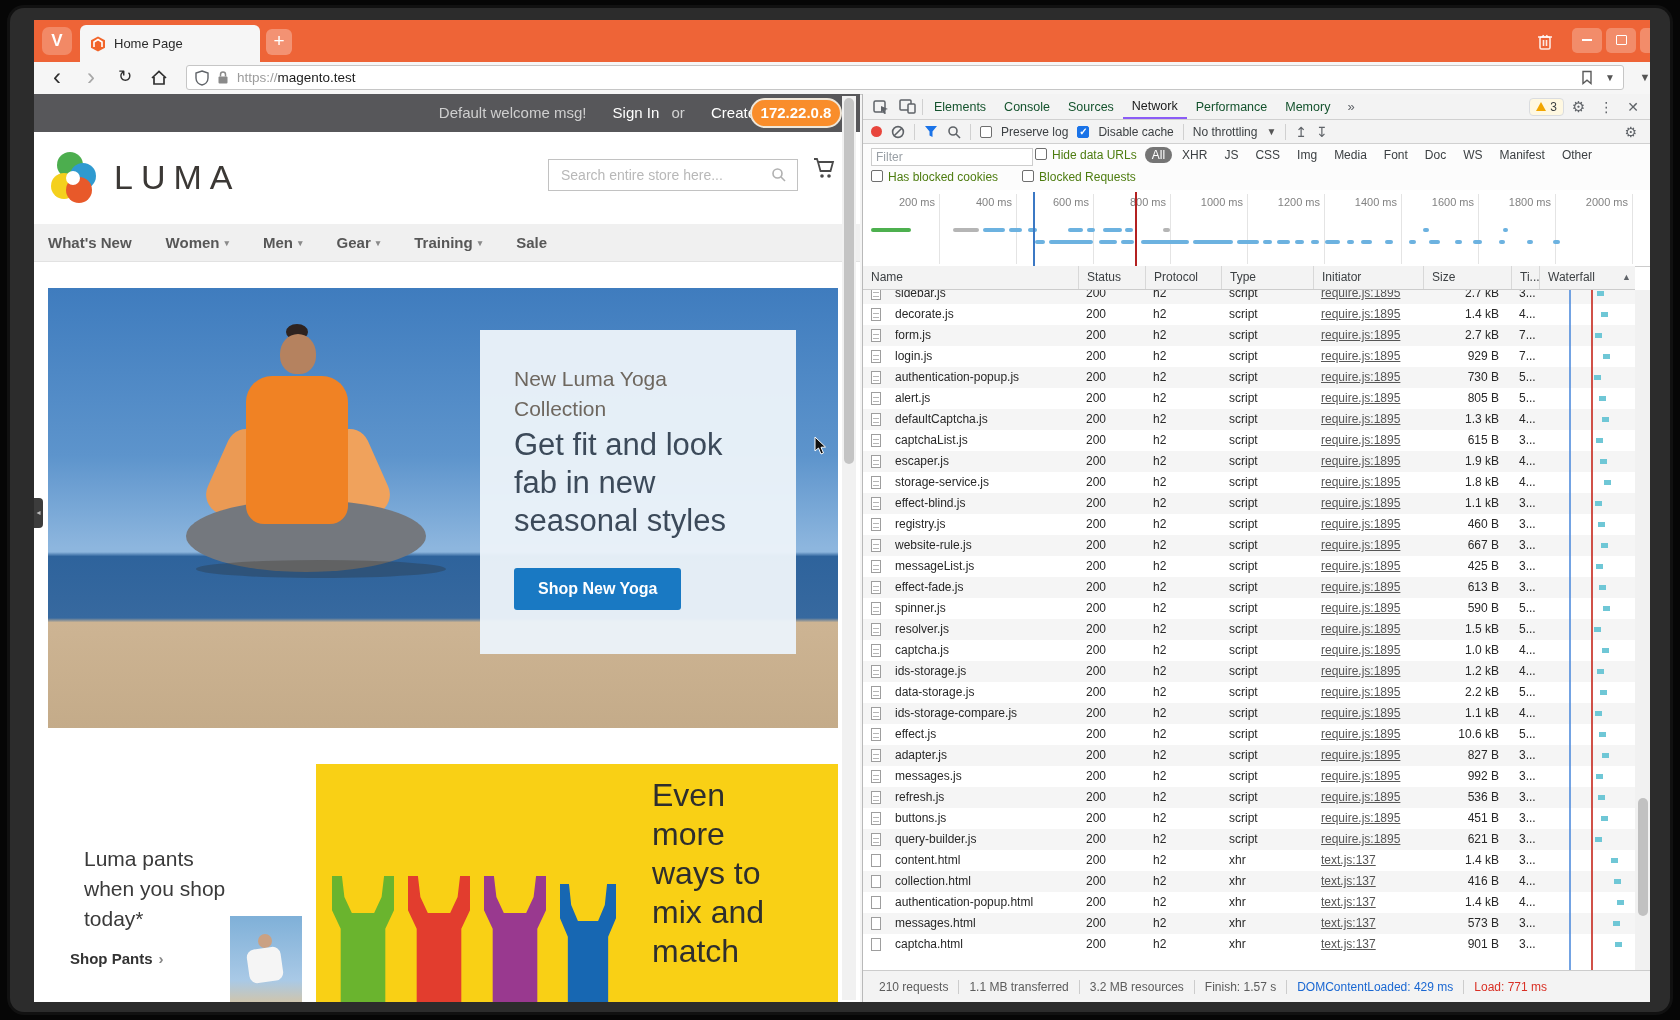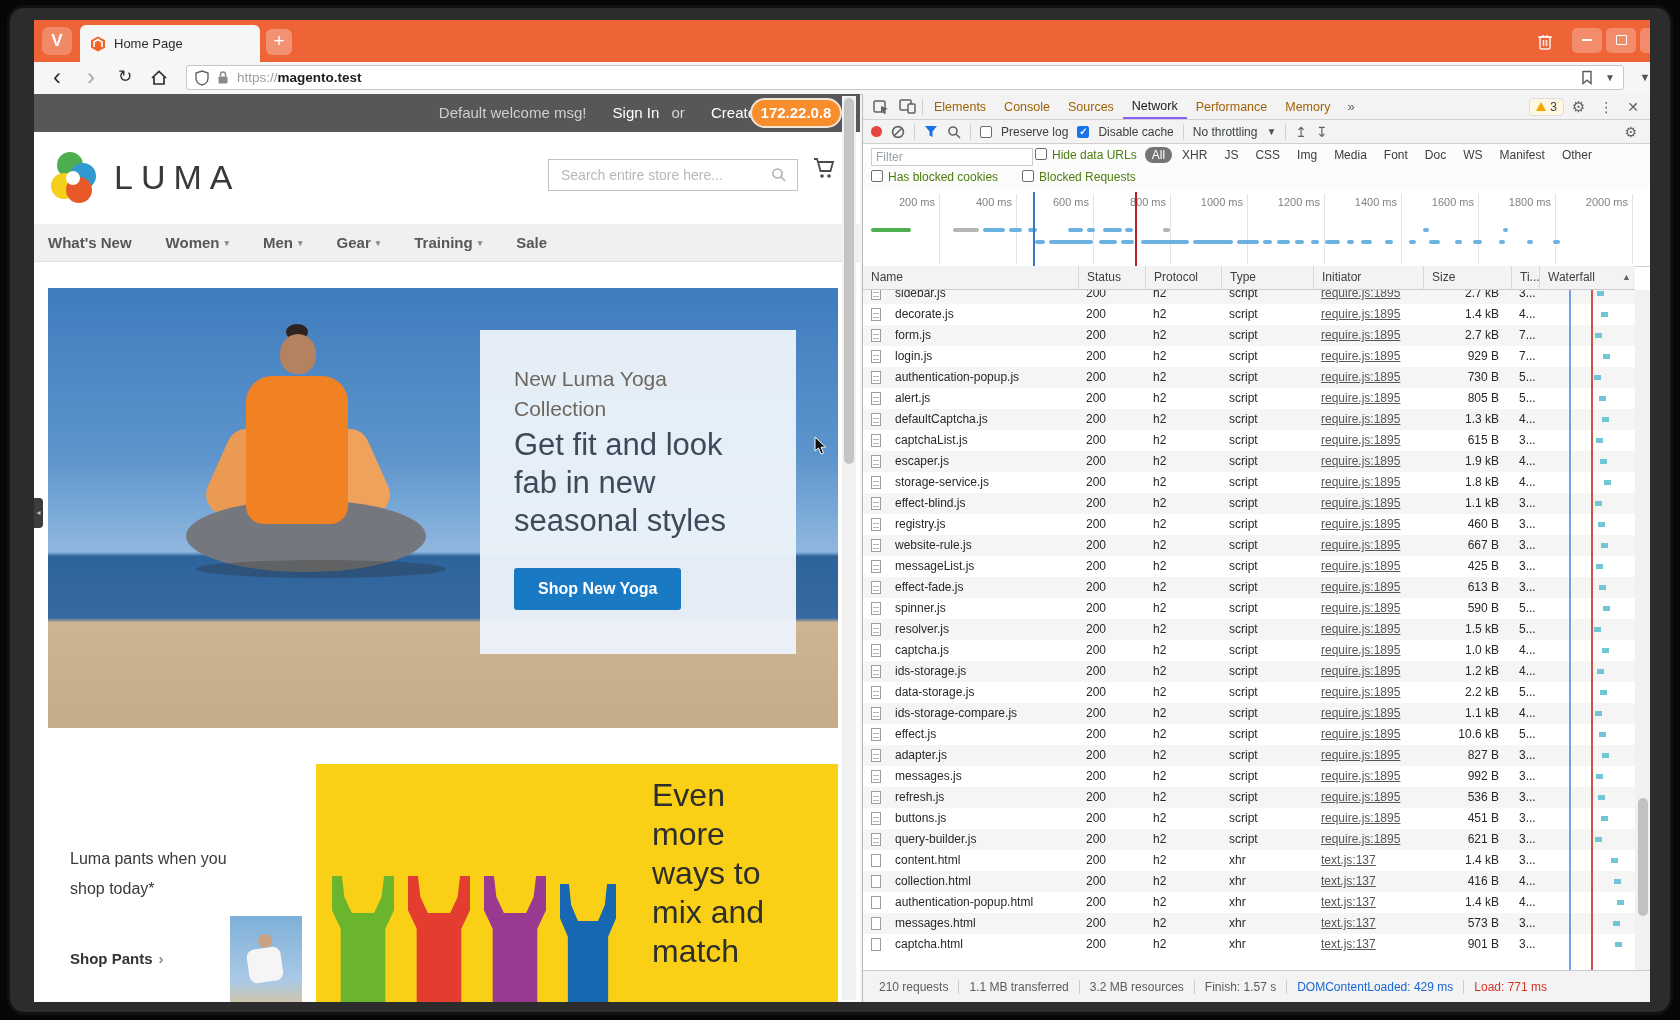--- a/index.html
+++ b/index.html
@@ -16,21 +16,21 @@
   #trash{position:absolute;left:1498px;top:9px;width:26px;height:26px}
   .winbtn{position:absolute;top:8px;width:30px;height:25px;border-radius:5px;background:rgba(255,255,255,.26);color:#fff;text-align:center;line-height:23px;font-size:13px}
   #btn-min{left:1538px}#btn-max{left:1572px}#btn-close{left:1606px}
   #btn-max i{display:inline-block;width:9px;height:8px;border:1.6px solid #fff;border-radius:1px;margin-top:7px}
   #btn-min i{display:inline-block;width:10px;border-bottom:2px solid #fff;margin-bottom:3px}
   
   #toolbar{position:absolute;left:0;top:42px;width:1616px;height:32px;background:#f6f6f6;border-bottom:1px solid #c9c9c9}
   .navico{position:absolute;top:0;height:32px;line-height:30px;text-align:center;width:30px;color:#2f2f2f;font-size:24px}
   #urlbar{position:absolute;left:152px;top:3px;width:1438px;height:25px;background:#fff;border:1px solid #c6c6c6;border-radius:3px;display:flex;align-items:center;box-sizing:border-box;padding:0 8px}
   #urlbar .scheme{color:#9c9c9c;font-size:13.5px}
-  #urlbar .host{color:#1d1d1d;font-size:13.5px;font-weight:bold}
+  #urlbar .host{color:#1d1d1d;font-size:13.5px;font-weight:normal}
   #urlbar .grow{flex:1}
   .caret{color:#555;font-size:10px}
   
   #page{position:absolute;left:0;top:74px;width:826px;height:908px;background:#fff;overflow:hidden}
   #topstrip{position:absolute;left:0;top:0;width:826px;height:38px;background:#57575a;color:#d3d3d3;font-size:15px;line-height:38px;text-align:right;padding-right:104px;box-sizing:border-box}
   #topstrip .w{color:#cfcfcf}#topstrip b{color:#fff;font-weight:normal;margin-left:22px}#topstrip .or{margin-left:8px}
   #badge{position:absolute;left:716px;top:4px;width:88px;height:26px;border-radius:15px;background:#f98d2b;border:2px solid #efe7da;color:#fff;font-weight:bold;font-size:15px;text-align:center;line-height:26px}
   #mhead{position:absolute;left:0;top:38px;width:826px;height:92px;background:#fff}
   #luma{position:absolute;left:14px;top:18px;display:flex;align-items:center}
   #luma .word{font-size:34px;letter-spacing:8px;color:#3b3835;margin-left:14px}
@@ -50,38 +50,38 @@
   #yoga-arm-r{position:absolute;left:286px;top:140px;width:46px;height:90px;border-radius:20px;background:#f0a25c;transform:rotate(-24deg)}
   #yoga-legs{position:absolute;left:138px;top:212px;width:240px;height:72px;border-radius:50%;background:#74787e}
   #yoga-shadow{position:absolute;left:148px;top:272px;width:250px;height:18px;border-radius:50%;background:rgba(40,30,20,.25)}
   #hero-panel{position:absolute;left:432px;top:42px;width:316px;height:324px;background:rgba(235,243,249,.96)}
   #hero-panel .eyebrow{position:absolute;left:34px;top:34px;width:190px;font-size:21px;line-height:30px;color:#6e675f}
   #hero-panel .h1{position:absolute;left:34px;top:96px;width:240px;font-size:31px;line-height:38px;color:#3c4a5a}
   #hero-cta{position:absolute;left:34px;top:238px;background:#1979c3;color:#fff;font-weight:bold;font-size:16px;padding:12px 24px;border-radius:3px}
   
   #promoL{position:absolute;left:14px;top:670px;width:254px;height:238px;background:#fff;overflow:hidden}
   #promoL .t{position:absolute;left:22px;top:10px;width:224px;font-size:45px;font-weight:bold;color:#333;white-space:nowrap;overflow:hidden}
-  #promoL .b{position:absolute;left:22px;top:80px;width:160px;font-size:16px;line-height:30px;color:#3a3a3a}
+  #promoL .b{position:absolute;left:36px;top:80px;width:160px;font-size:21px;line-height:30px;color:#3a3a3a}
   #promoL .cta{position:absolute;left:22px;top:186px;font-size:15px;font-weight:bold;color:#333}
   #promoL .cta .ar{color:#888;margin-left:6px}
   #promoL-photo{position:absolute;right:0;bottom:-6px;width:72px;height:92px;background:linear-gradient(180deg,#7fb0d8 0%,#a9c9e6 70%,#d9c49e 100%);overflow:hidden}
   #promoL-photo .head{position:absolute;left:28px;top:18px;width:14px;height:14px;border-radius:50%;background:#caa183}
   #promoL-photo .shirt{position:absolute;left:18px;top:32px;width:34px;height:34px;border-radius:8px;background:#f5f5f5;transform:rotate(-8deg)}
   #promoR{position:absolute;left:282px;top:670px;width:522px;height:238px;background:#f9d015;overflow:hidden}
   #promoR .txt{position:absolute;left:336px;top:12px;width:150px;font-size:32px;line-height:39px;color:#2e2e2e}
   .tank{position:absolute;top:112px;width:62px;height:132px;clip-path:polygon(0 0,16% 0,20% 16%,32% 28%,68% 28%,80% 16%,84% 0,100% 0,100% 26%,86% 40%,86% 100%,14% 100%,14% 40%,0 26%)}
   
   #pscroll{position:absolute;left:808px;top:2px;width:14px;height:904px;background:#f1f1f1}
   #pscroll .thumb{position:absolute;left:2px;top:2px;width:10px;height:366px;background:#c4c4c4;border-radius:5px}
   #panelnub{position:absolute;left:0;top:478px;width:9px;height:30px;background:#3c3c3c;border-radius:0 4px 4px 0;color:#bbb;font-size:8px;line-height:30px;text-align:center}
   #cursor{position:absolute;left:814px;top:436px;z-index:50}
   
   #dt{position:absolute;left:828px;top:74px;width:788px;height:908px;background:#fff;border-left:1px solid #b9b9b9;box-sizing:border-box;font-size:12px;color:#333}
   #dt-tabs{position:absolute;left:0;top:0;width:788px;height:26px;background:#f3f3f3;border-bottom:1px solid #d0d0d0;display:flex;align-items:center;padding:0 6px;box-sizing:border-box;gap:2px}
-  .dtab{padding:0 9px;line-height:24px;color:#a16207;font-size:12.5px}
+  .dtab{padding:0 9px;line-height:24px;color:#14532d;font-size:12.5px}
   .dtab.active{color:#1a1a1a;border-bottom:2px solid #8b5cf6;line-height:22px}
   #dt-more{color:#5f6368;font-size:13px;padding:0 6px}
   #warnbadge{margin-left:auto;display:flex;align-items:center;gap:4px;border:1px solid #dadce0;background:#fff8e1;border-radius:4px;padding:1px 6px}
   #warnbadge .tri{width:0;height:0;border-left:5px solid transparent;border-right:5px solid transparent;border-bottom:9px solid #f2a600}
   #warnbadge .n{color:#3c4043;font-size:12px}
   .dticon{color:#5f6368;padding:0 6px;font-size:14px}
   #dt-toolbar{position:absolute;left:0;top:26px;width:788px;height:24px;background:#f3f3f3;border-bottom:1px solid #d0d0d0;display:flex;align-items:center;padding:0 8px;box-sizing:border-box;gap:9px}
   .vsep{width:1px;height:16px;background:#d0d0d0}
   #rec{width:11px;height:11px;border-radius:50%;background:#e8453c}
   .cb{width:12px;height:12px;border:1.5px solid #6e6e6e;border-radius:2px;background:#fff;box-sizing:border-box}

